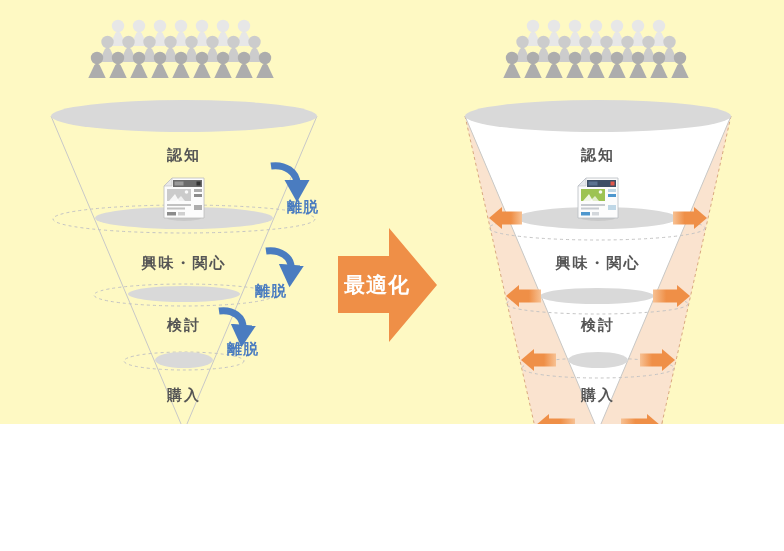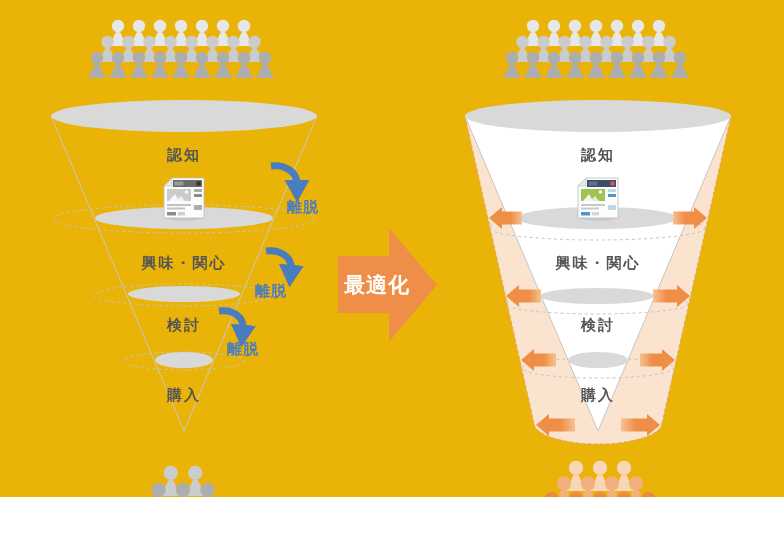--- a/index.html
+++ b/index.html
@@ -1,16 +1,16 @@
 <!DOCTYPE html>
 <html style="--accent-orange: #EF8F47; --peach: #FAE3CF; --tail-light: #F7C193; --dropout-blue: #4A7CC0; --label-text: #555555; --ellipse-gray: #D9D9D9; --line-gray: #C8C8C8; --dash-gray: #C4C4C4; --dash-tan: #D9A87E;"><head>
 <meta charset="utf-8">
 <style>
   html,body{margin:0;padding:0;background:#ffffff;}
-  .stage{position:relative;width:784px;height:497px;background:#eab308;overflow:hidden;
+  .stage{position:relative;width:784px;height:424px;background:#fef9c3;overflow:hidden;
          font-family:"Liberation Sans","DejaVu Sans",sans-serif;}
   svg{display:block;}
   text{font-family:"Liberation Sans","DejaVu Sans",sans-serif;}
   .stage-label{font-size:15px;font-weight:bold;fill:var(--label-text,#555555);letter-spacing:2px;}
   .dropout-label{font-size:15px;font-weight:bold;fill:var(--dropout-blue,#4A7CC0);letter-spacing:1px;}
   .optimize-label{font-size:21px;font-weight:bold;fill:#ffffff;letter-spacing:1px;}
   .f-egray{fill:var(--ellipse-gray,#D9D9D9);}
   .s-line{stroke:var(--line-gray,#C8C8C8);stroke-width:1;fill:none;}
   .s-dash{stroke:var(--dash-gray,#C4C4C4);stroke-width:1;fill:none;stroke-dasharray:3 3;}
   .s-dash-tan{stroke:var(--dash-tan,#D9A87E);stroke-width:1;fill:none;stroke-dasharray:3 3;}

